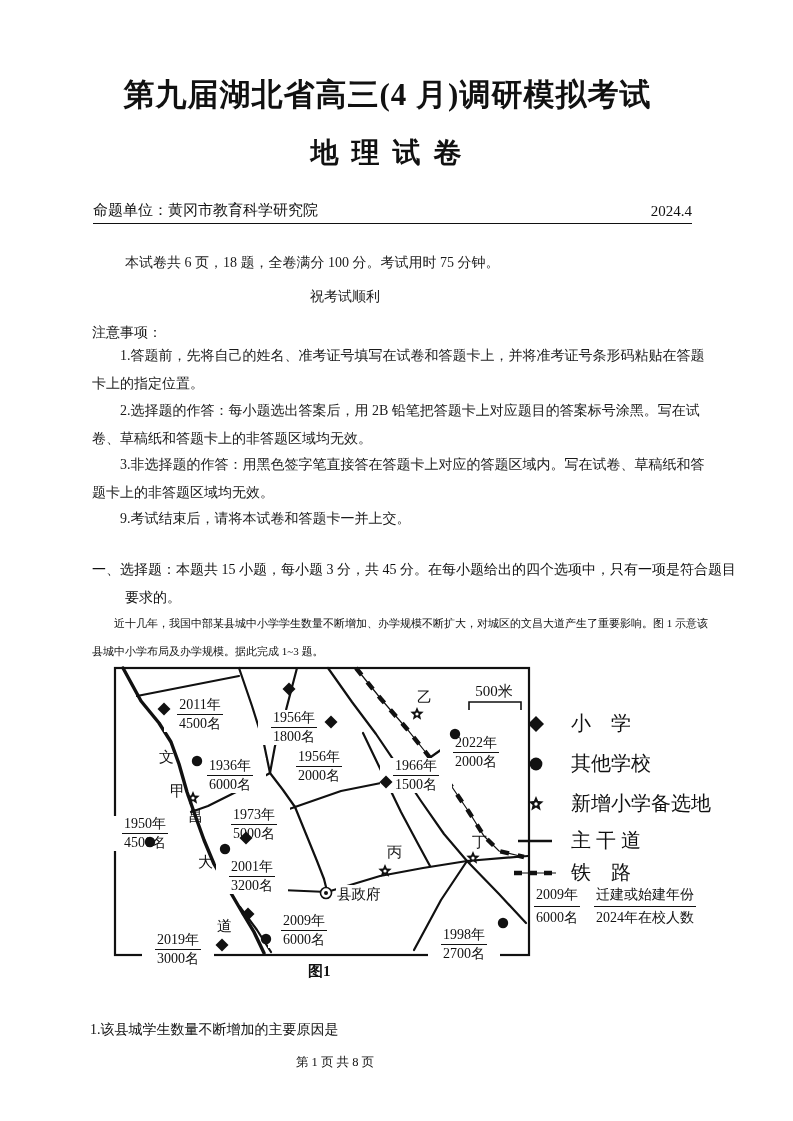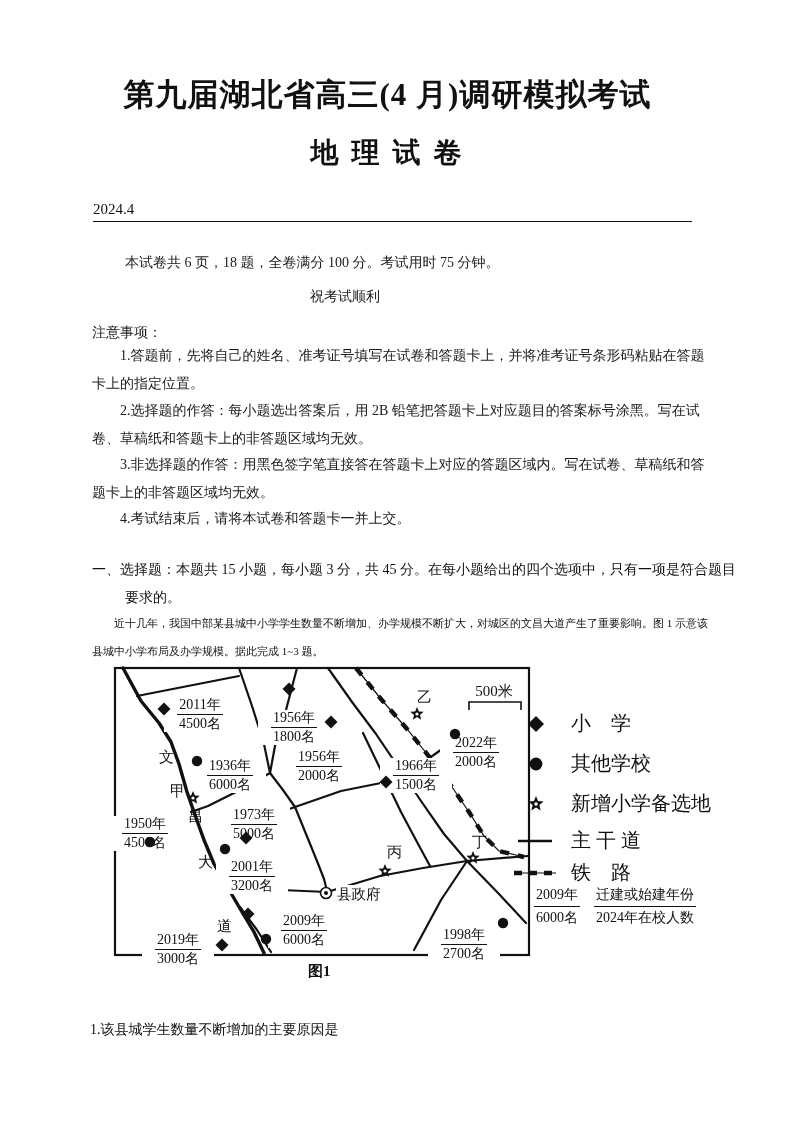--- a/index.html
+++ b/index.html
@@ -35,30 +35,31 @@
 </style>
 </head>
 <body>
 
 <div class="page">
 
   <div class="abs title">第九届湖北省高三(4 月)调研模拟考试</div>
   <div class="abs subtitle">地 理 试 卷</div>
 
   <div class="abs issuer-row">
+    <span>命题单位：黄冈市教育科学研究院</span>
     <span>2024.4</span>
   </div>
 
   <div class="abs body-par intro">本试卷共 6 页，18 题，全卷满分 100 分。考试用时 75 分钟。</div>
   <div class="abs body-par wish">祝考试顺利</div>
   <div class="abs body-par notice-title">注意事项：</div>
   <div class="abs body-par notice n1">1.答题前，先将自己的姓名、准考证号填写在试卷和答题卡上，并将准考证号条形码粘贴在答题卡上的指定位置。</div>
   <div class="abs body-par notice n2">2.选择题的作答：每小题选出答案后，用 2B 铅笔把答题卡上对应题目的答案标号涂黑。写在试卷、草稿纸和答题卡上的非答题区域均无效。</div>
   <div class="abs body-par notice n3">3.非选择题的作答：用黑色签字笔直接答在答题卡上对应的答题区域内。写在试卷、草稿纸和答题卡上的非答题区域均无效。</div>
-  <div class="abs body-par notice n4">4.考试结束后，请将本试卷和答题卡一并上交。</div>
+  <div class="abs body-par notice n4">9.考试结束后，请将本试卷和答题卡一并上交。</div>
   <div class="abs section1">一、选择题：本题共 15 小题，每小题 3 分，共 45 分。在每小题给出的四个选项中，只有一项是符合题目要求的。</div>
   <div class="abs passage">近十几年，我国中部某县城中小学学生数量不断增加、办学规模不断扩大，对城区的文昌大道产生了重要影响。图 1 示意该县城中小学布局及办学规模。据此完成 1~3 题。</div>
 
   <svg class="layer" viewBox="0 0 793 1121">
       <rect x="115" y="668" width="414" height="287" fill="none" stroke="#111" stroke-width="2.2"></rect>
       <polyline points="123,668 141,701 159,723 171,742 179,764 187,792 195,815 204,840 214,864 228,888 242,912 254,932 264,953" fill="none" stroke="#111" stroke-width="3.4" stroke-linejoin="round" stroke-linecap="round"></polyline>
       <polyline points="137,696 239,676" fill="none" stroke="#111" stroke-width="2.2" stroke-linejoin="round" stroke-linecap="round"></polyline>
       <polyline points="239,668 252,706 264,744 270,773" fill="none" stroke="#111" stroke-width="2.2" stroke-linejoin="round" stroke-linecap="round"></polyline>
       <polyline points="297,668 286,710 275,746 270,773" fill="none" stroke="#111" stroke-width="2.2" stroke-linejoin="round" stroke-linecap="round"></polyline>
       <polyline points="270,773 240,790 208,806 191,812" fill="none" stroke="#111" stroke-width="2.2" stroke-linejoin="round" stroke-linecap="round"></polyline>
@@ -166,13 +167,14 @@
       <span class="under">6000名</span>
     </div>
     <div class="frac-col">
       <span class="over">迁建或始建年份</span>
       <span class="under">2024年在校人数</span>
     </div>
   </div>
 
   <div class="abs fig-caption">图1</div>
   <div class="abs question">1.该县城学生数量不断增加的主要原因是</div>
+  <div class="abs footer">第 1 页 共 8 页</div>
 </div>
 
 </body></html>

